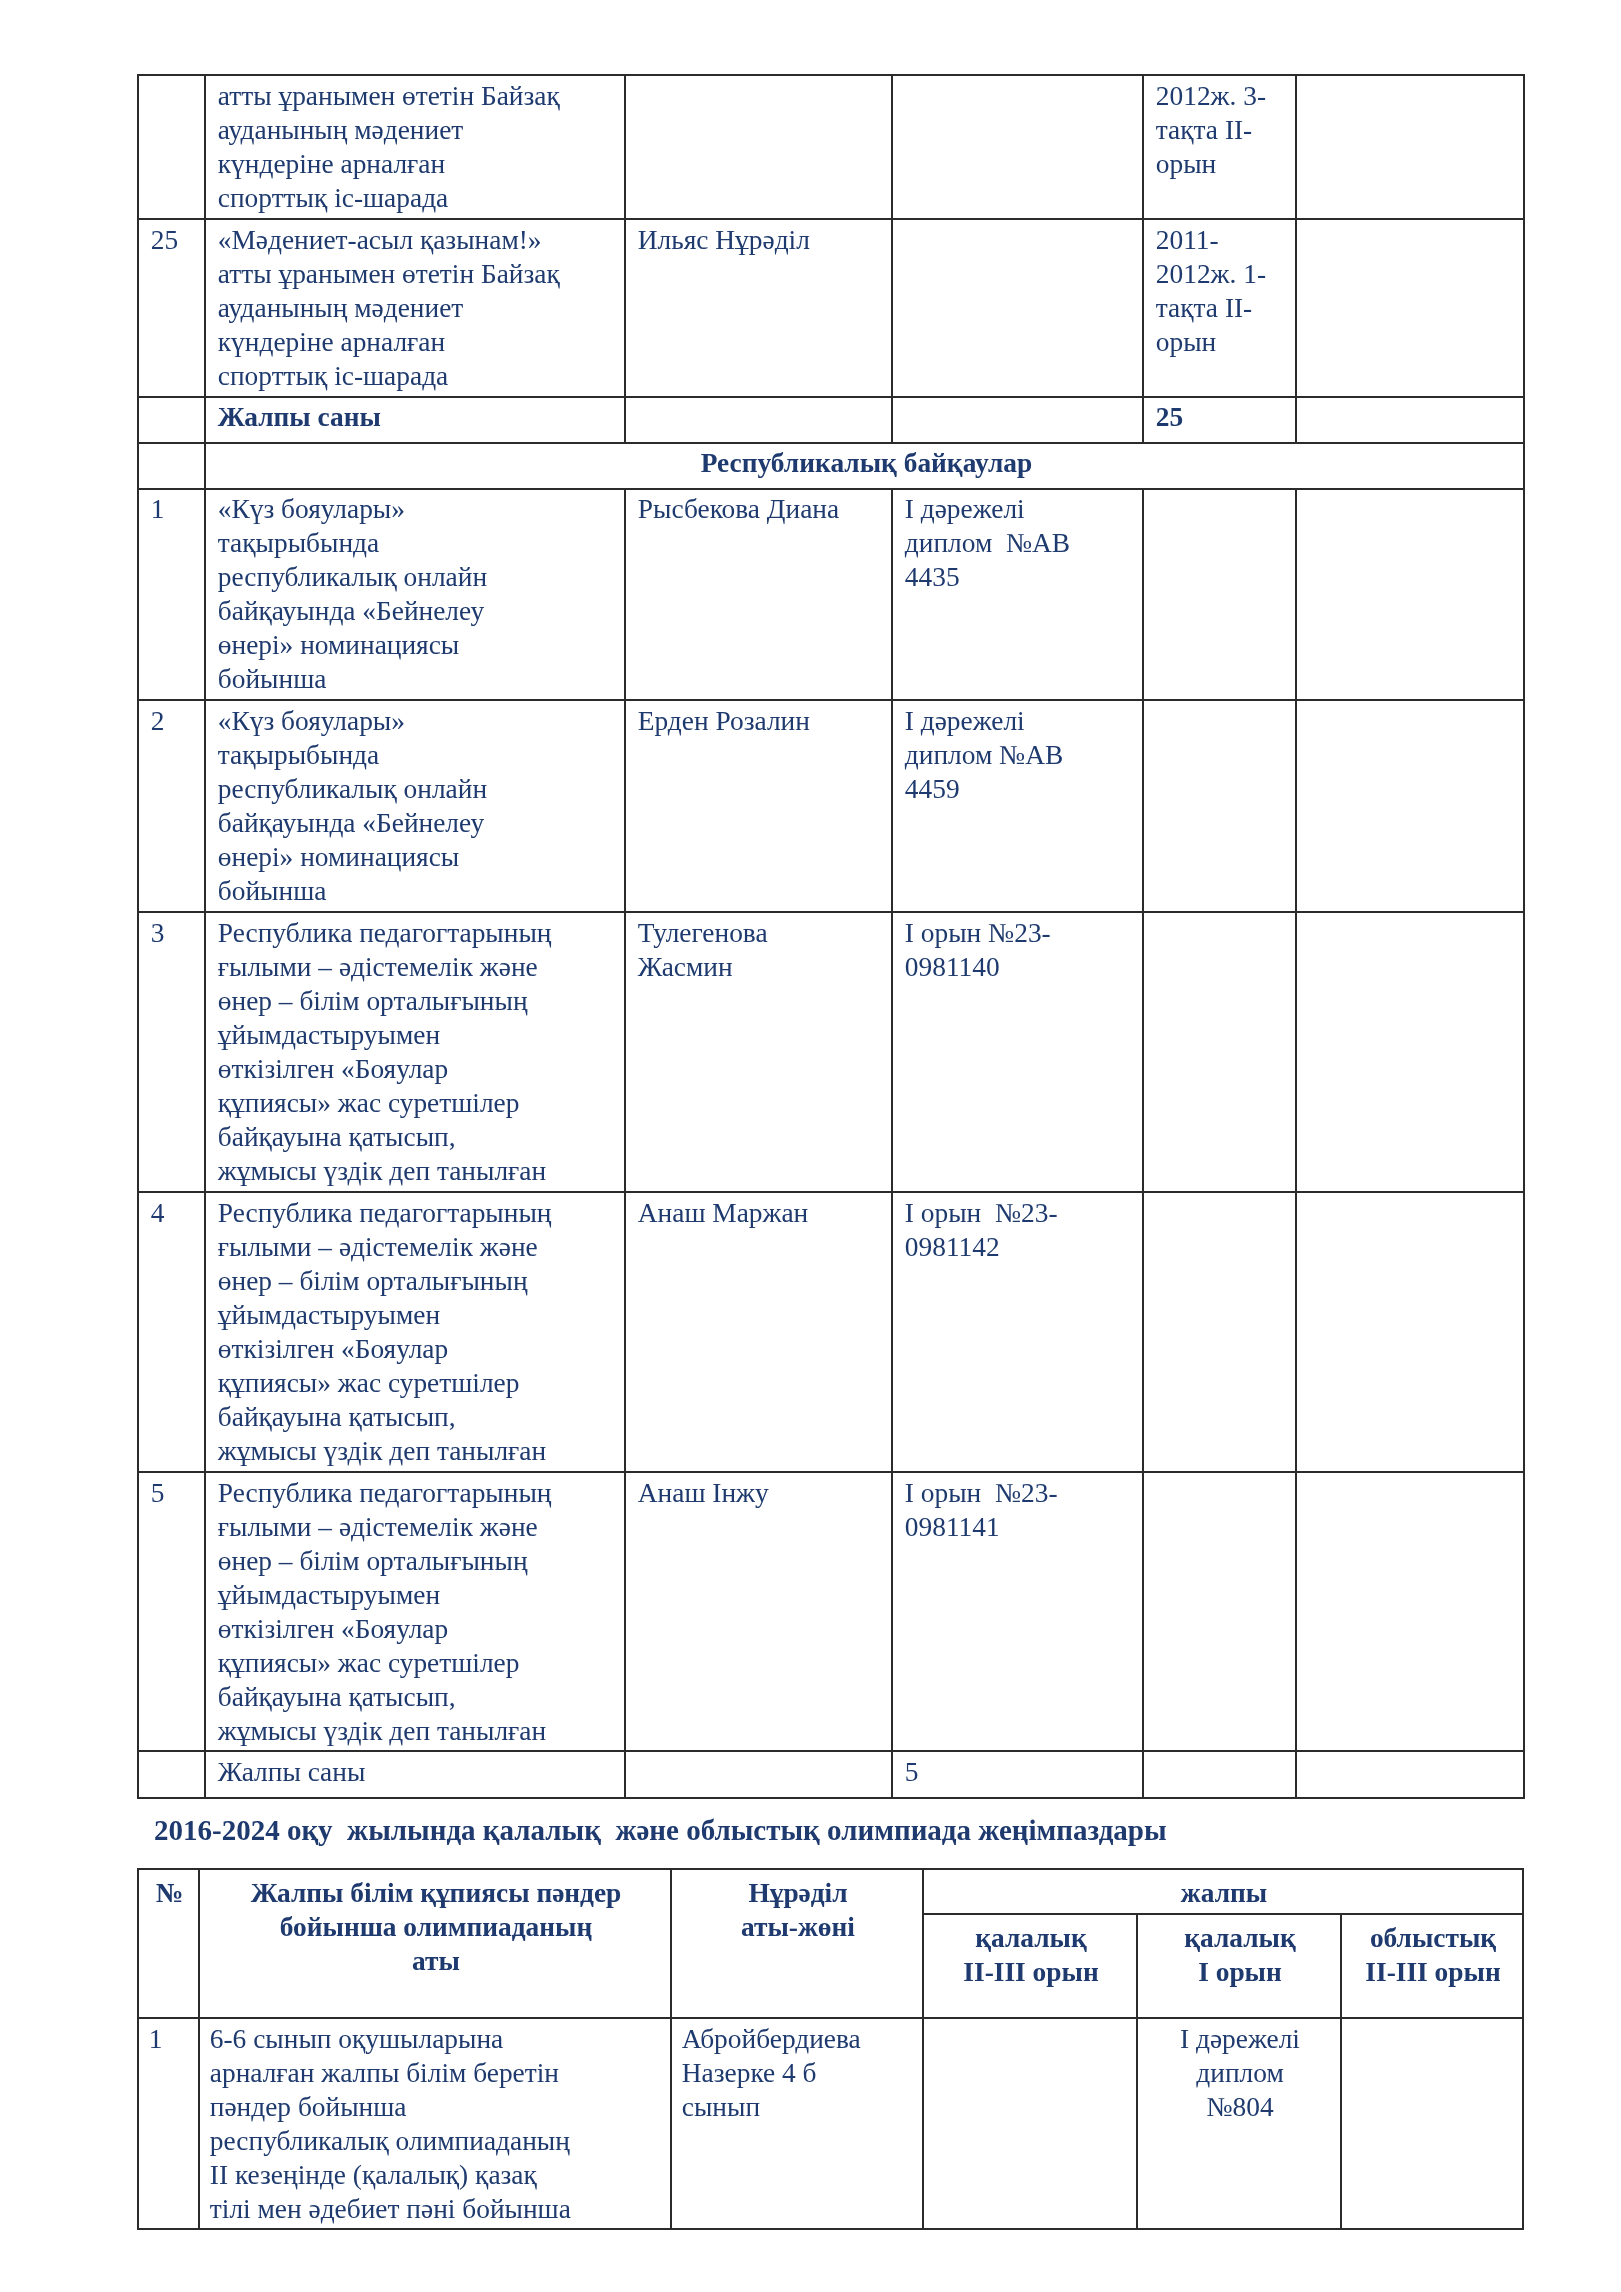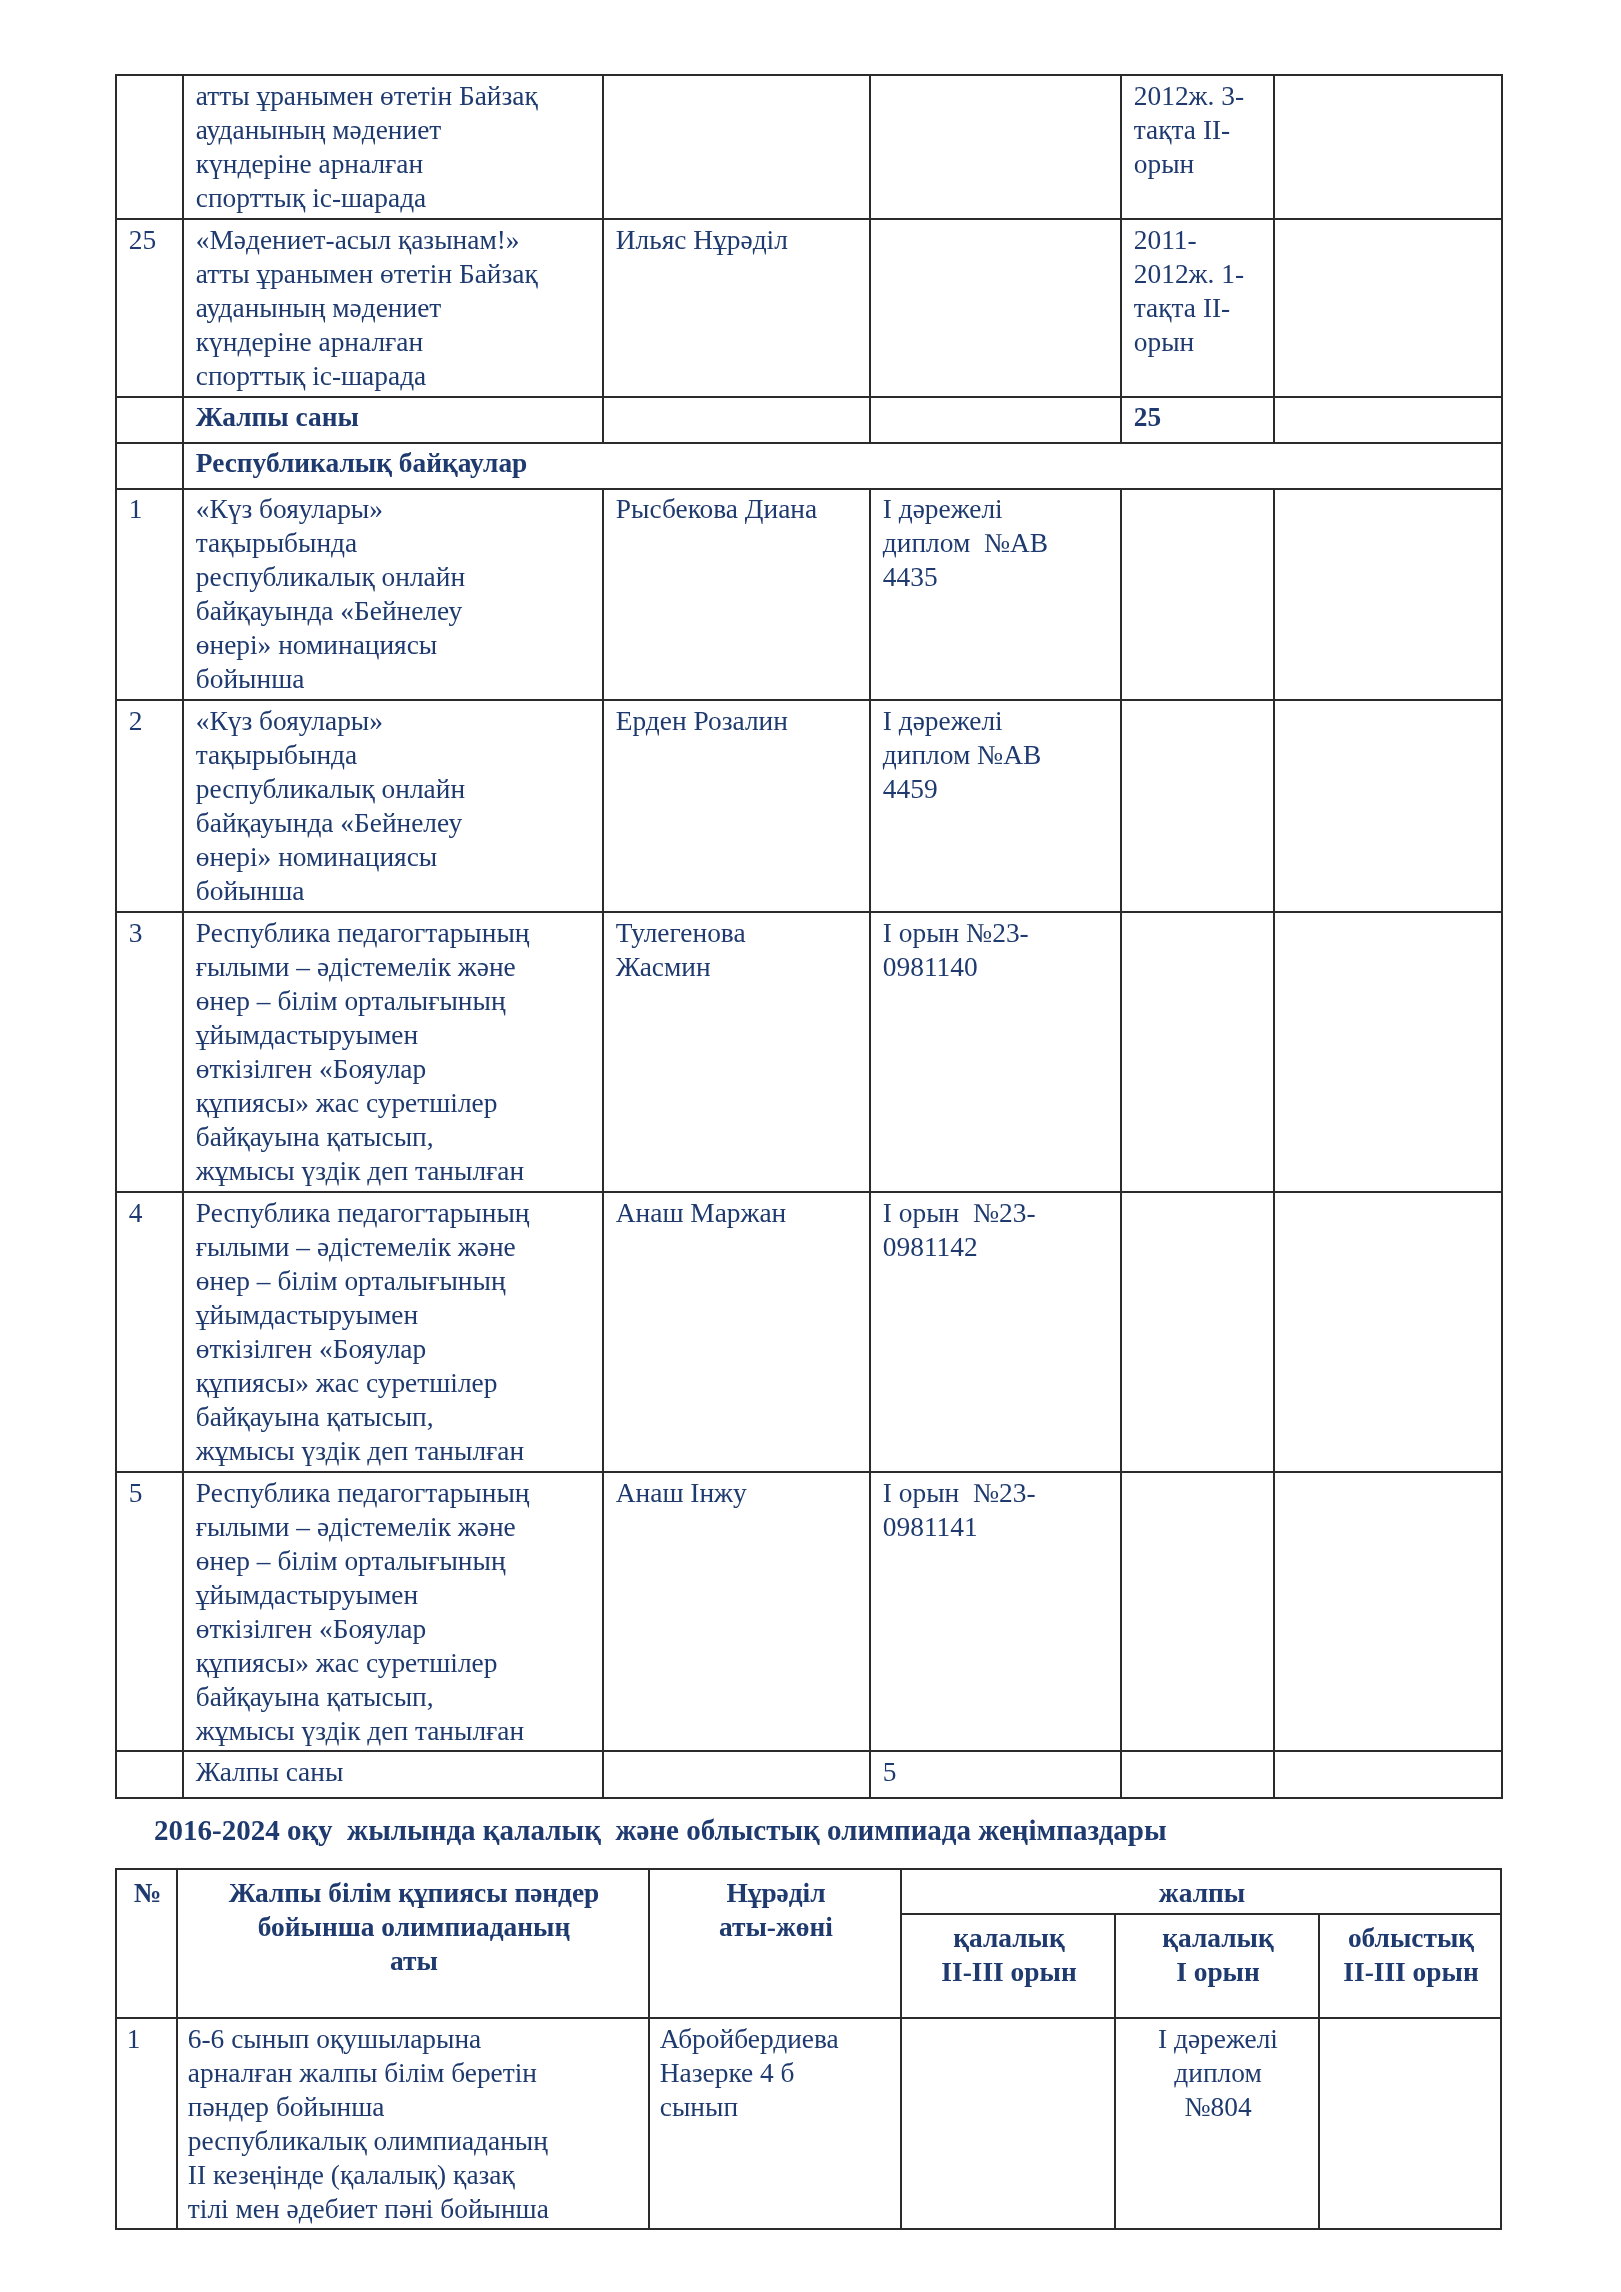--- a/index.html
+++ b/index.html
@@ -18,34 +18,35 @@
   }
   .sheet{
     position:absolute;
     left:115px;top:74px;
     width:1385px;
   }
   table{
     border-collapse:collapse;
     table-layout:fixed;
     width:1385px;
+    margin-left:22px;
   }
   td{
     border:2px solid var(--border);
     vertical-align:top;
     padding:2.9px 7.8px 2.9px 11.8px;
     font-size:27.4px;
     line-height:34px;
     white-space:pre-wrap;
     overflow:hidden;
     word-wrap:break-word;
   }
   .b{font-weight:700;}
   .center{text-align:center;}
-  .section-cell{font-weight:700;text-align:left;}
+  .section-cell{font-weight:700;text-align:center;}
   .doc-title{
     margin:11.8px 0 17.6px 39px;
     font-size:29px;
     font-weight:700;
     line-height:39px;
     white-space:pre;
     color:var(--ink);
   }
   .olymp-table td{padding:2.9px 7.8px 2.9px 9.8px;}
   .olymp-table .hdr{

